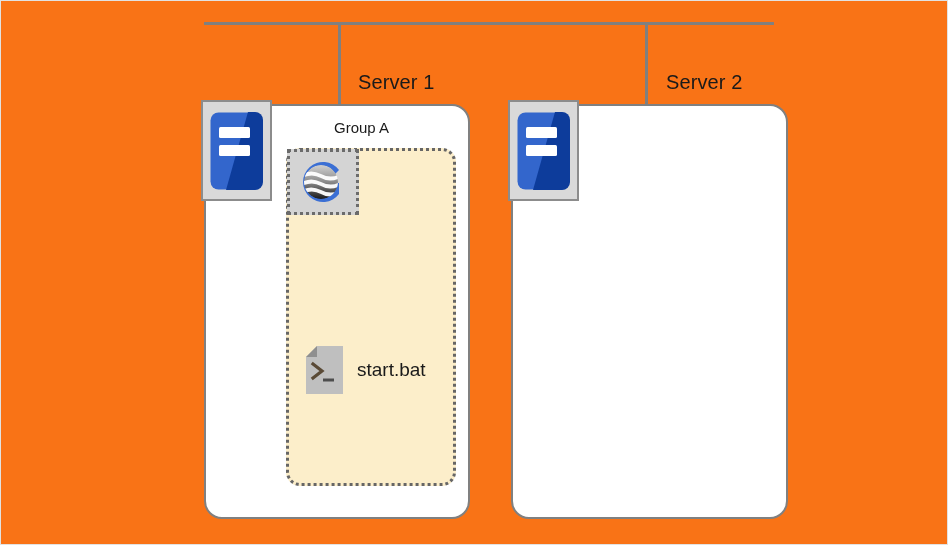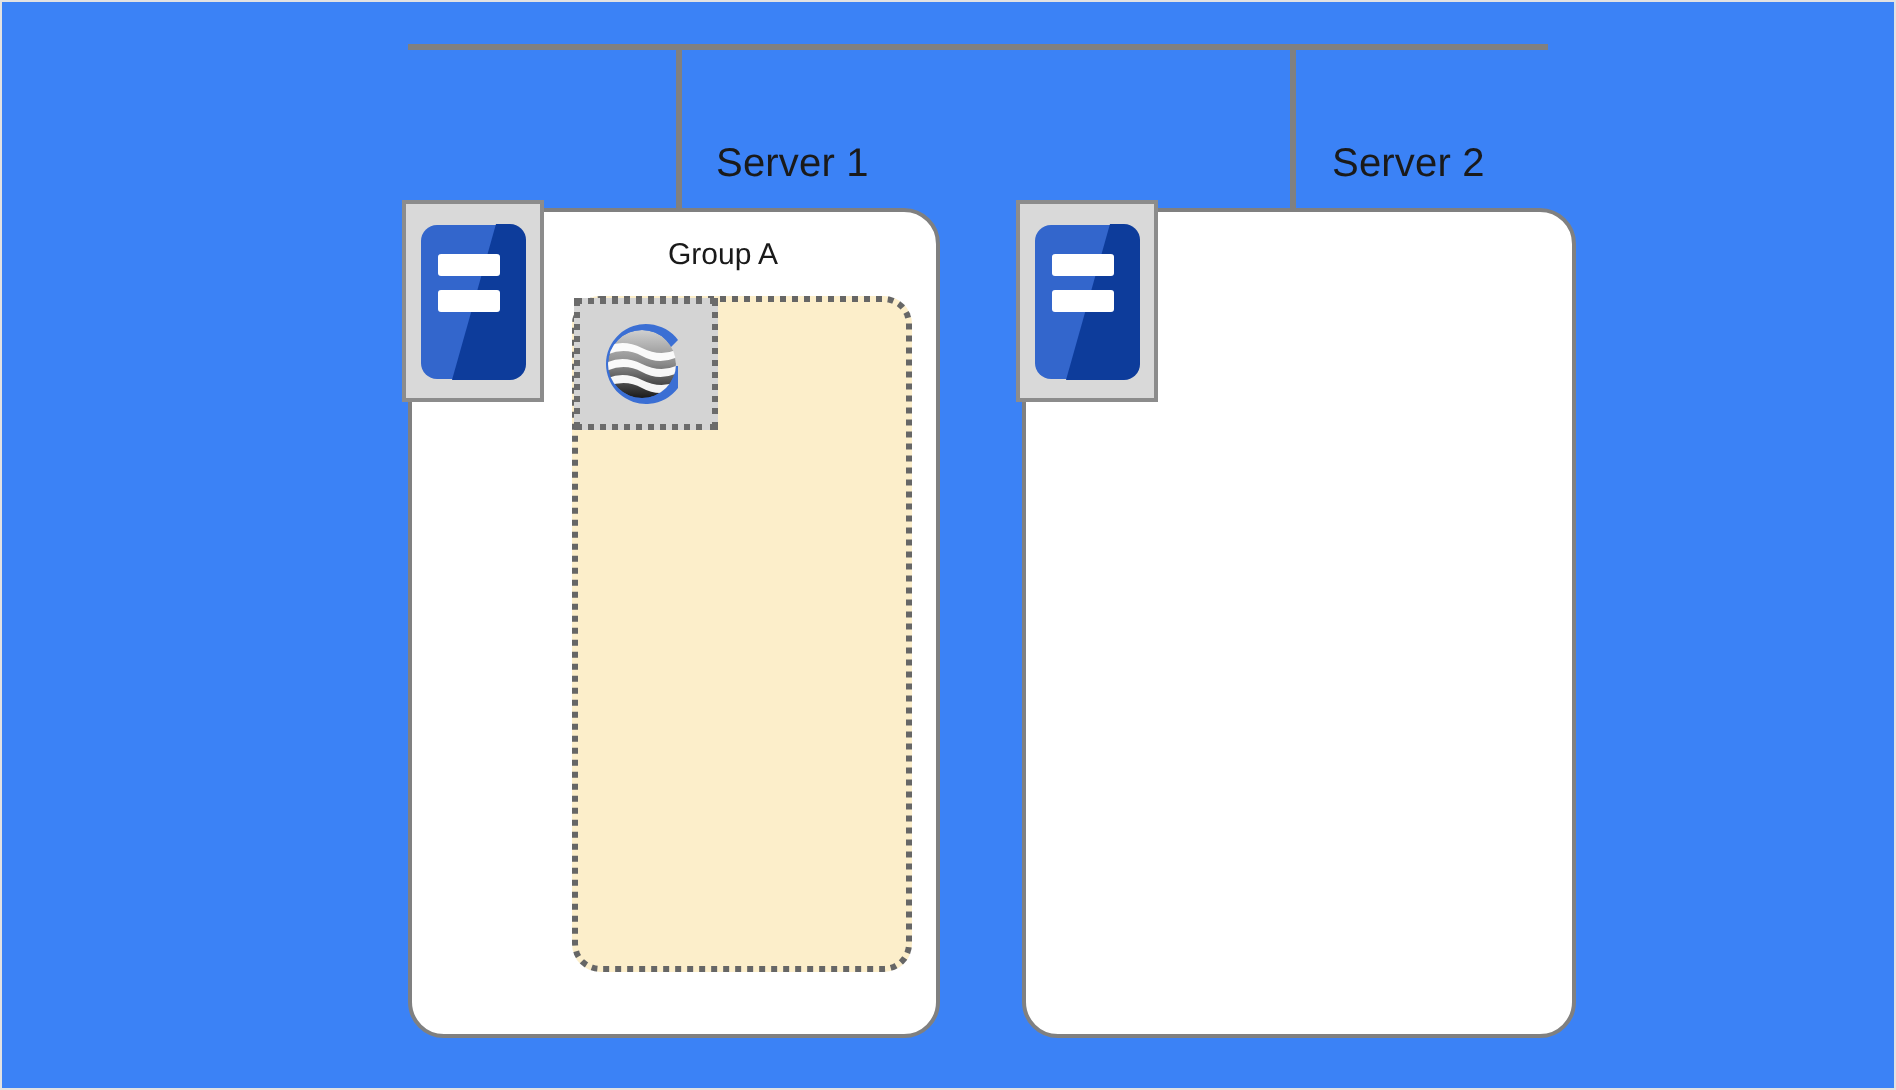--- a/index.html
+++ b/index.html
@@ -7,21 +7,21 @@
     padding: 0;
     background: #ffffff;
   }
   body {
     font-family: "Liberation Sans", sans-serif;
   }
   #canvas {
     position: relative;
     width: 948px;
     height: 545px;
-    background: #3b82f6;
+    background: #f97316;
     border: 1px solid #e2e2e2;
     box-sizing: border-box;
     overflow: hidden;
   }
 
   
   .bus-line {
     position: absolute;
     left: 203px;
     top: 21px;
@@ -190,14 +190,25 @@
         <g clip-path="url(#innerCircle)">
           <circle cx="26" cy="28" r="17" fill="url(#waveGrad)"></circle>
           <path d="M7 20 q9 -5 19 0 t19 0 v4 q-10 5 -19 0 t-19 0 Z" fill="#ffffff" opacity="0.95"></path>
           <path d="M7 28 q9 -5 19 0 t19 0 v4 q-10 5 -19 0 t-19 0 Z" fill="#ffffff" opacity="0.95"></path>
           <path d="M7 36 q9 -5 19 0 t19 0 v4 q-10 5 -19 0 t-19 0 Z" fill="#ffffff" opacity="0.95"></path>
         </g>
       </svg>
     </span>
   </div>
 
+  <div class="file-row">
+    <span class="file-icon">
+      <svg width="37" height="48" viewBox="0 0 37 48" aria-hidden="true">
+        <path d="M11 0 H37 V48 H0 V11 Z" fill="#bfbfbf"></path>
+        <path d="M11 0 L0 11 H11 Z" fill="#8f8f8f"></path>
+        <path d="M7 18 L16 25 L7 32" fill="none" stroke="#5a4a36" stroke-width="3.2" stroke-linecap="square" stroke-linejoin="miter"></path>
+        <line x1="17" y1="34" x2="28" y2="34" stroke="#4d4d4d" stroke-width="3"></line>
+      </svg>
+    </span>
+    <span class="file-name">start.bat</span>
+  </div>
 
 </div>
 
 </body></html>

